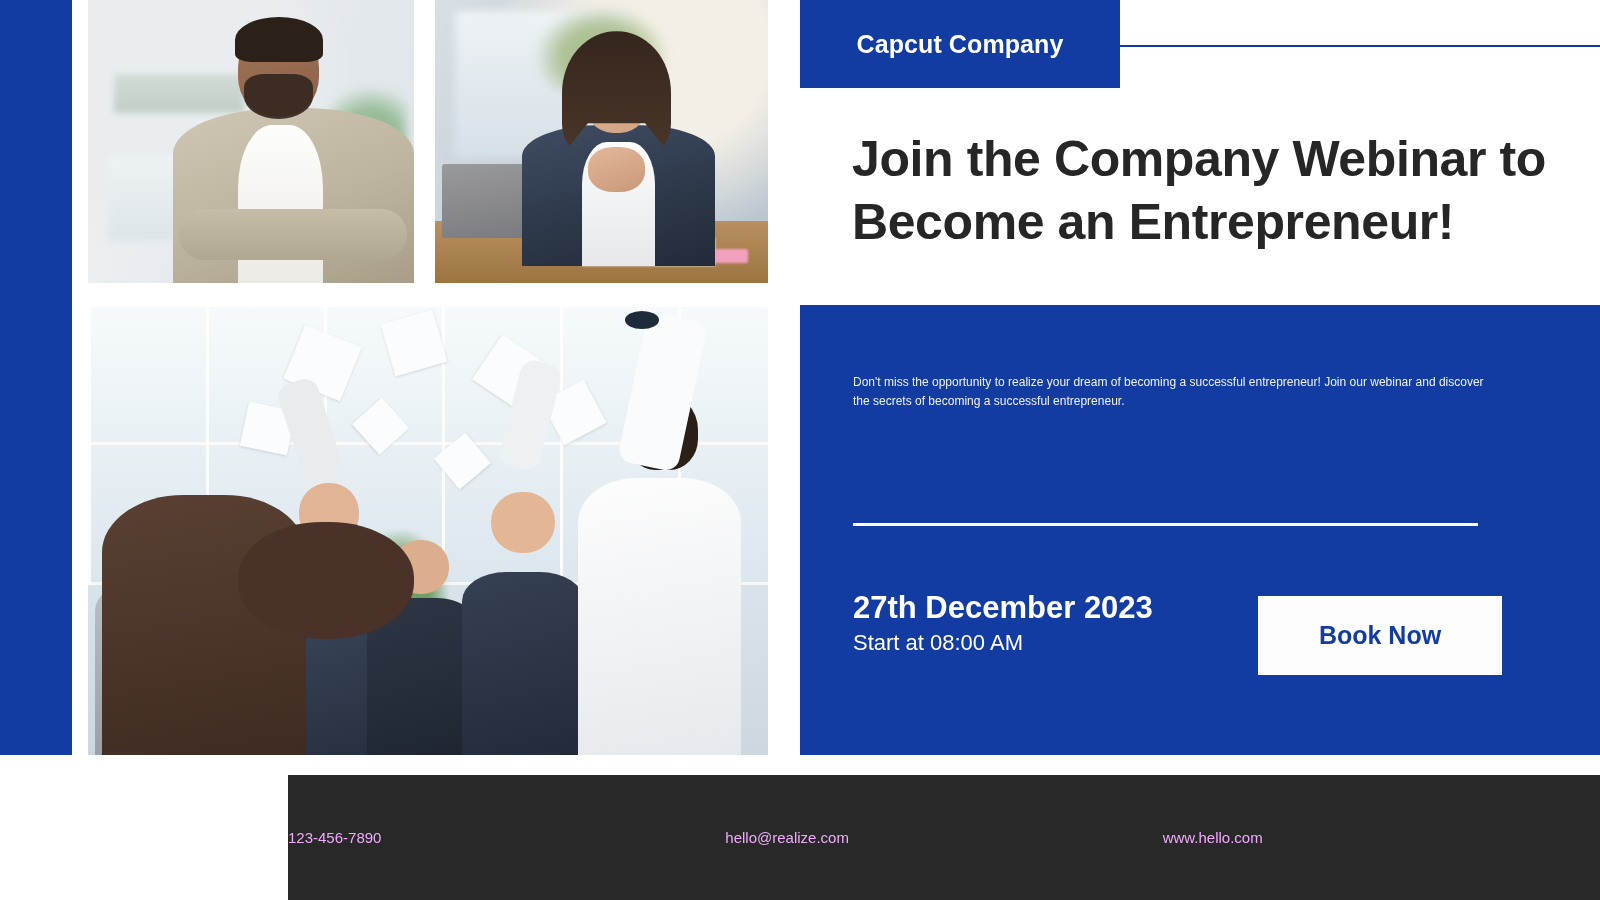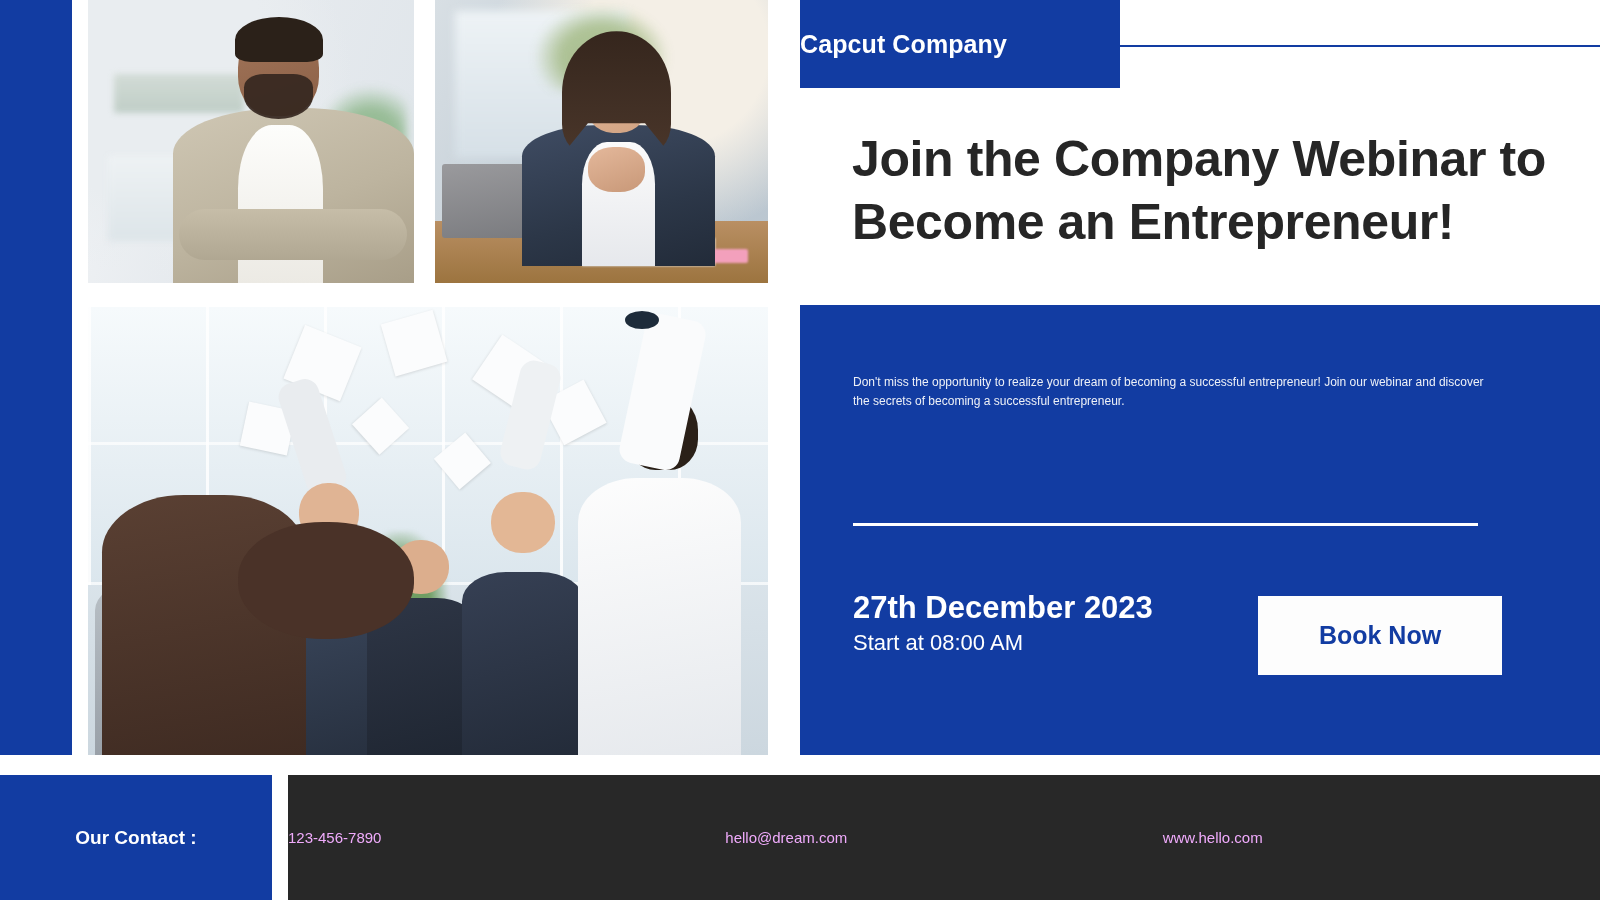--- a/index.html
+++ b/index.html
@@ -136,21 +136,21 @@
   .watch{ position:absolute; left:79%; top:1%; width:5%; height:4%;
     background:#1d2b3a; border-radius:50%;}
   .f-fore{ position:absolute; left:2%; bottom:0; width:30%; height:58%;
     background:linear-gradient(170deg,#5a4033,#3f2b22); border-radius:40% 40% 0 0 / 22% 22% 0 0;}
   .f-fore-h{ position:absolute; left:22%; bottom:26%; width:26%; height:26%;
     background:#4a3228; border-radius:48%;}
 
   
   .brand-badge{
     position:absolute; left:800px; top:0; width:320px; height:88px;
-    background:var(--brand); display:flex; align-items:center; 
+    background:var(--brand); display:flex; align-items:center; justify-content:center;
   }
   .brand-badge span{
     color:#fff; font-size:25px; font-weight:700; letter-spacing:.1px;
   }
   .header-rule{
     position:absolute; left:1120px; top:45px; width:480px; height:2px;
     background:var(--brand);
   }
 
   
@@ -298,22 +298,19 @@
     <div class="info-rule"></div>
 
     <div class="date-block">
       <div class="date-main">27th December 2023</div>
       <div class="date-sub">Start at 08:00 AM</div>
     </div>
 
     <button class="book-btn">Book Now</button>
   </div>
 
-  <div class="footer-blue">
-    <span>Our Contact :</span>
-  </div>
   <div class="footer-dark">
     <div class="contact-item">123-456-7890</div>
-    <div class="contact-item">hello@dream.com</div>
+    <div class="contact-item">hello@realize.com</div>
     <div class="contact-item">www.hello.com</div>
   </div>
 
 </div>
 
 </body></html>

